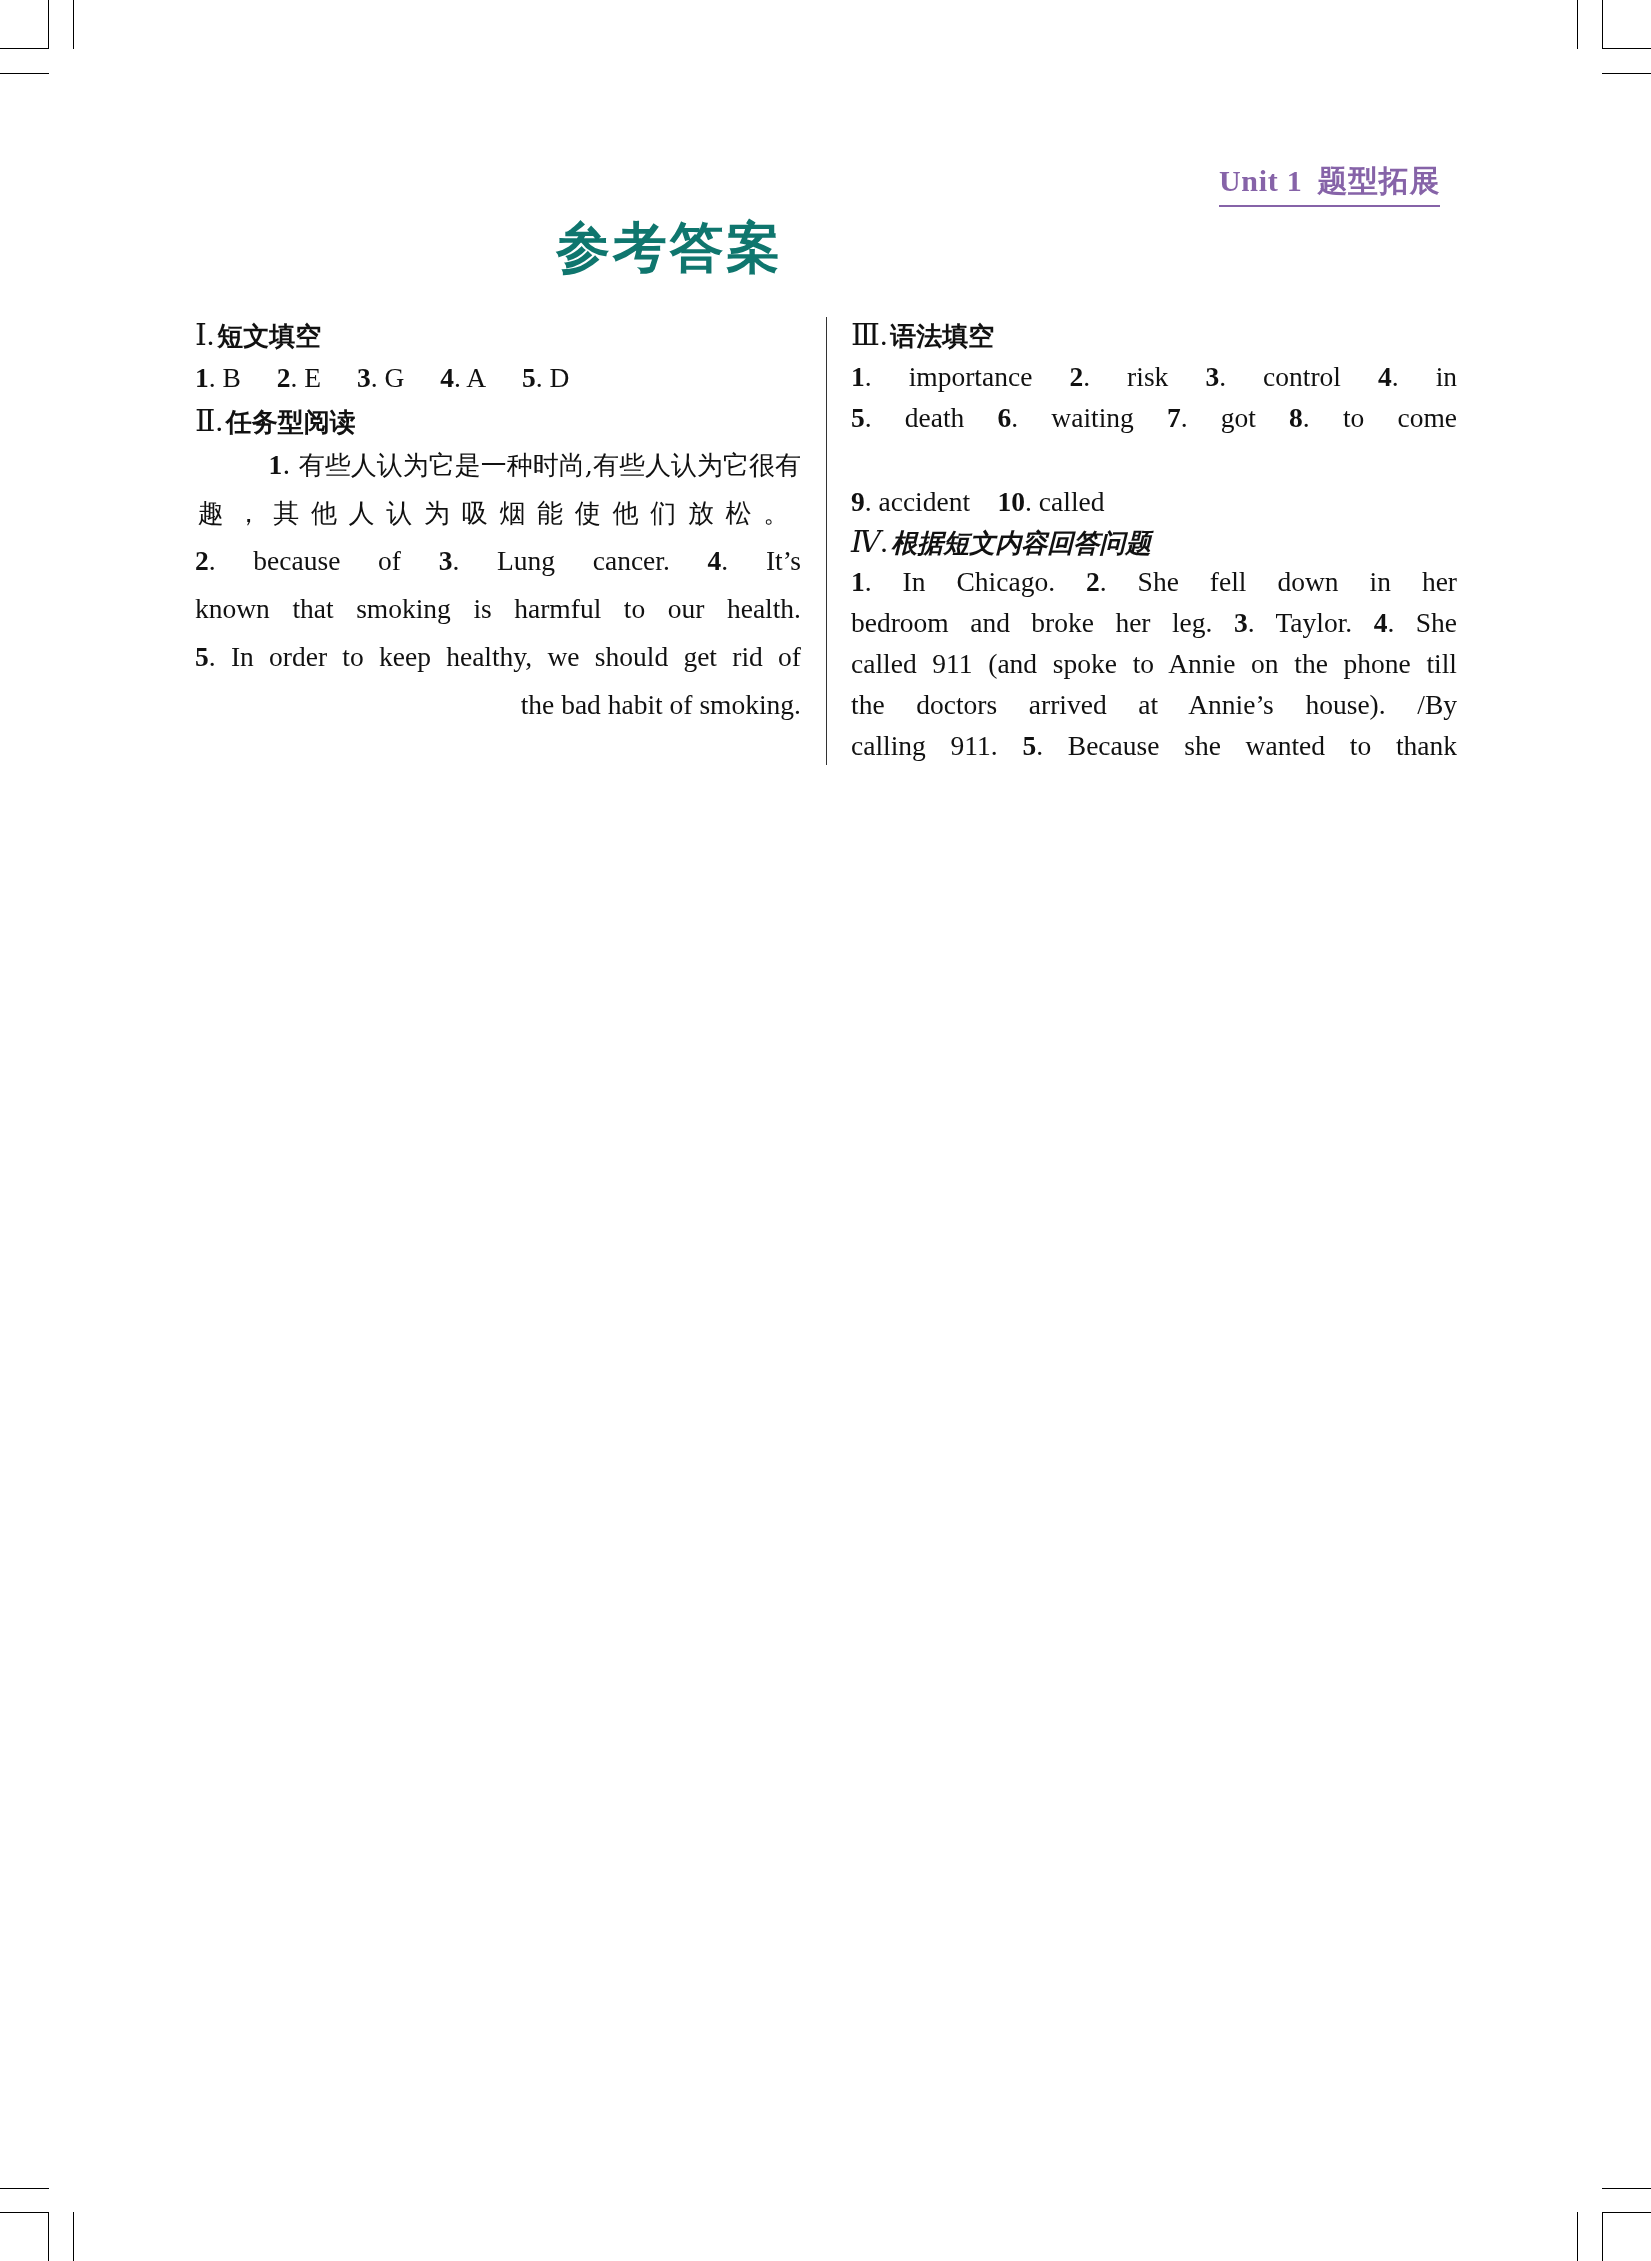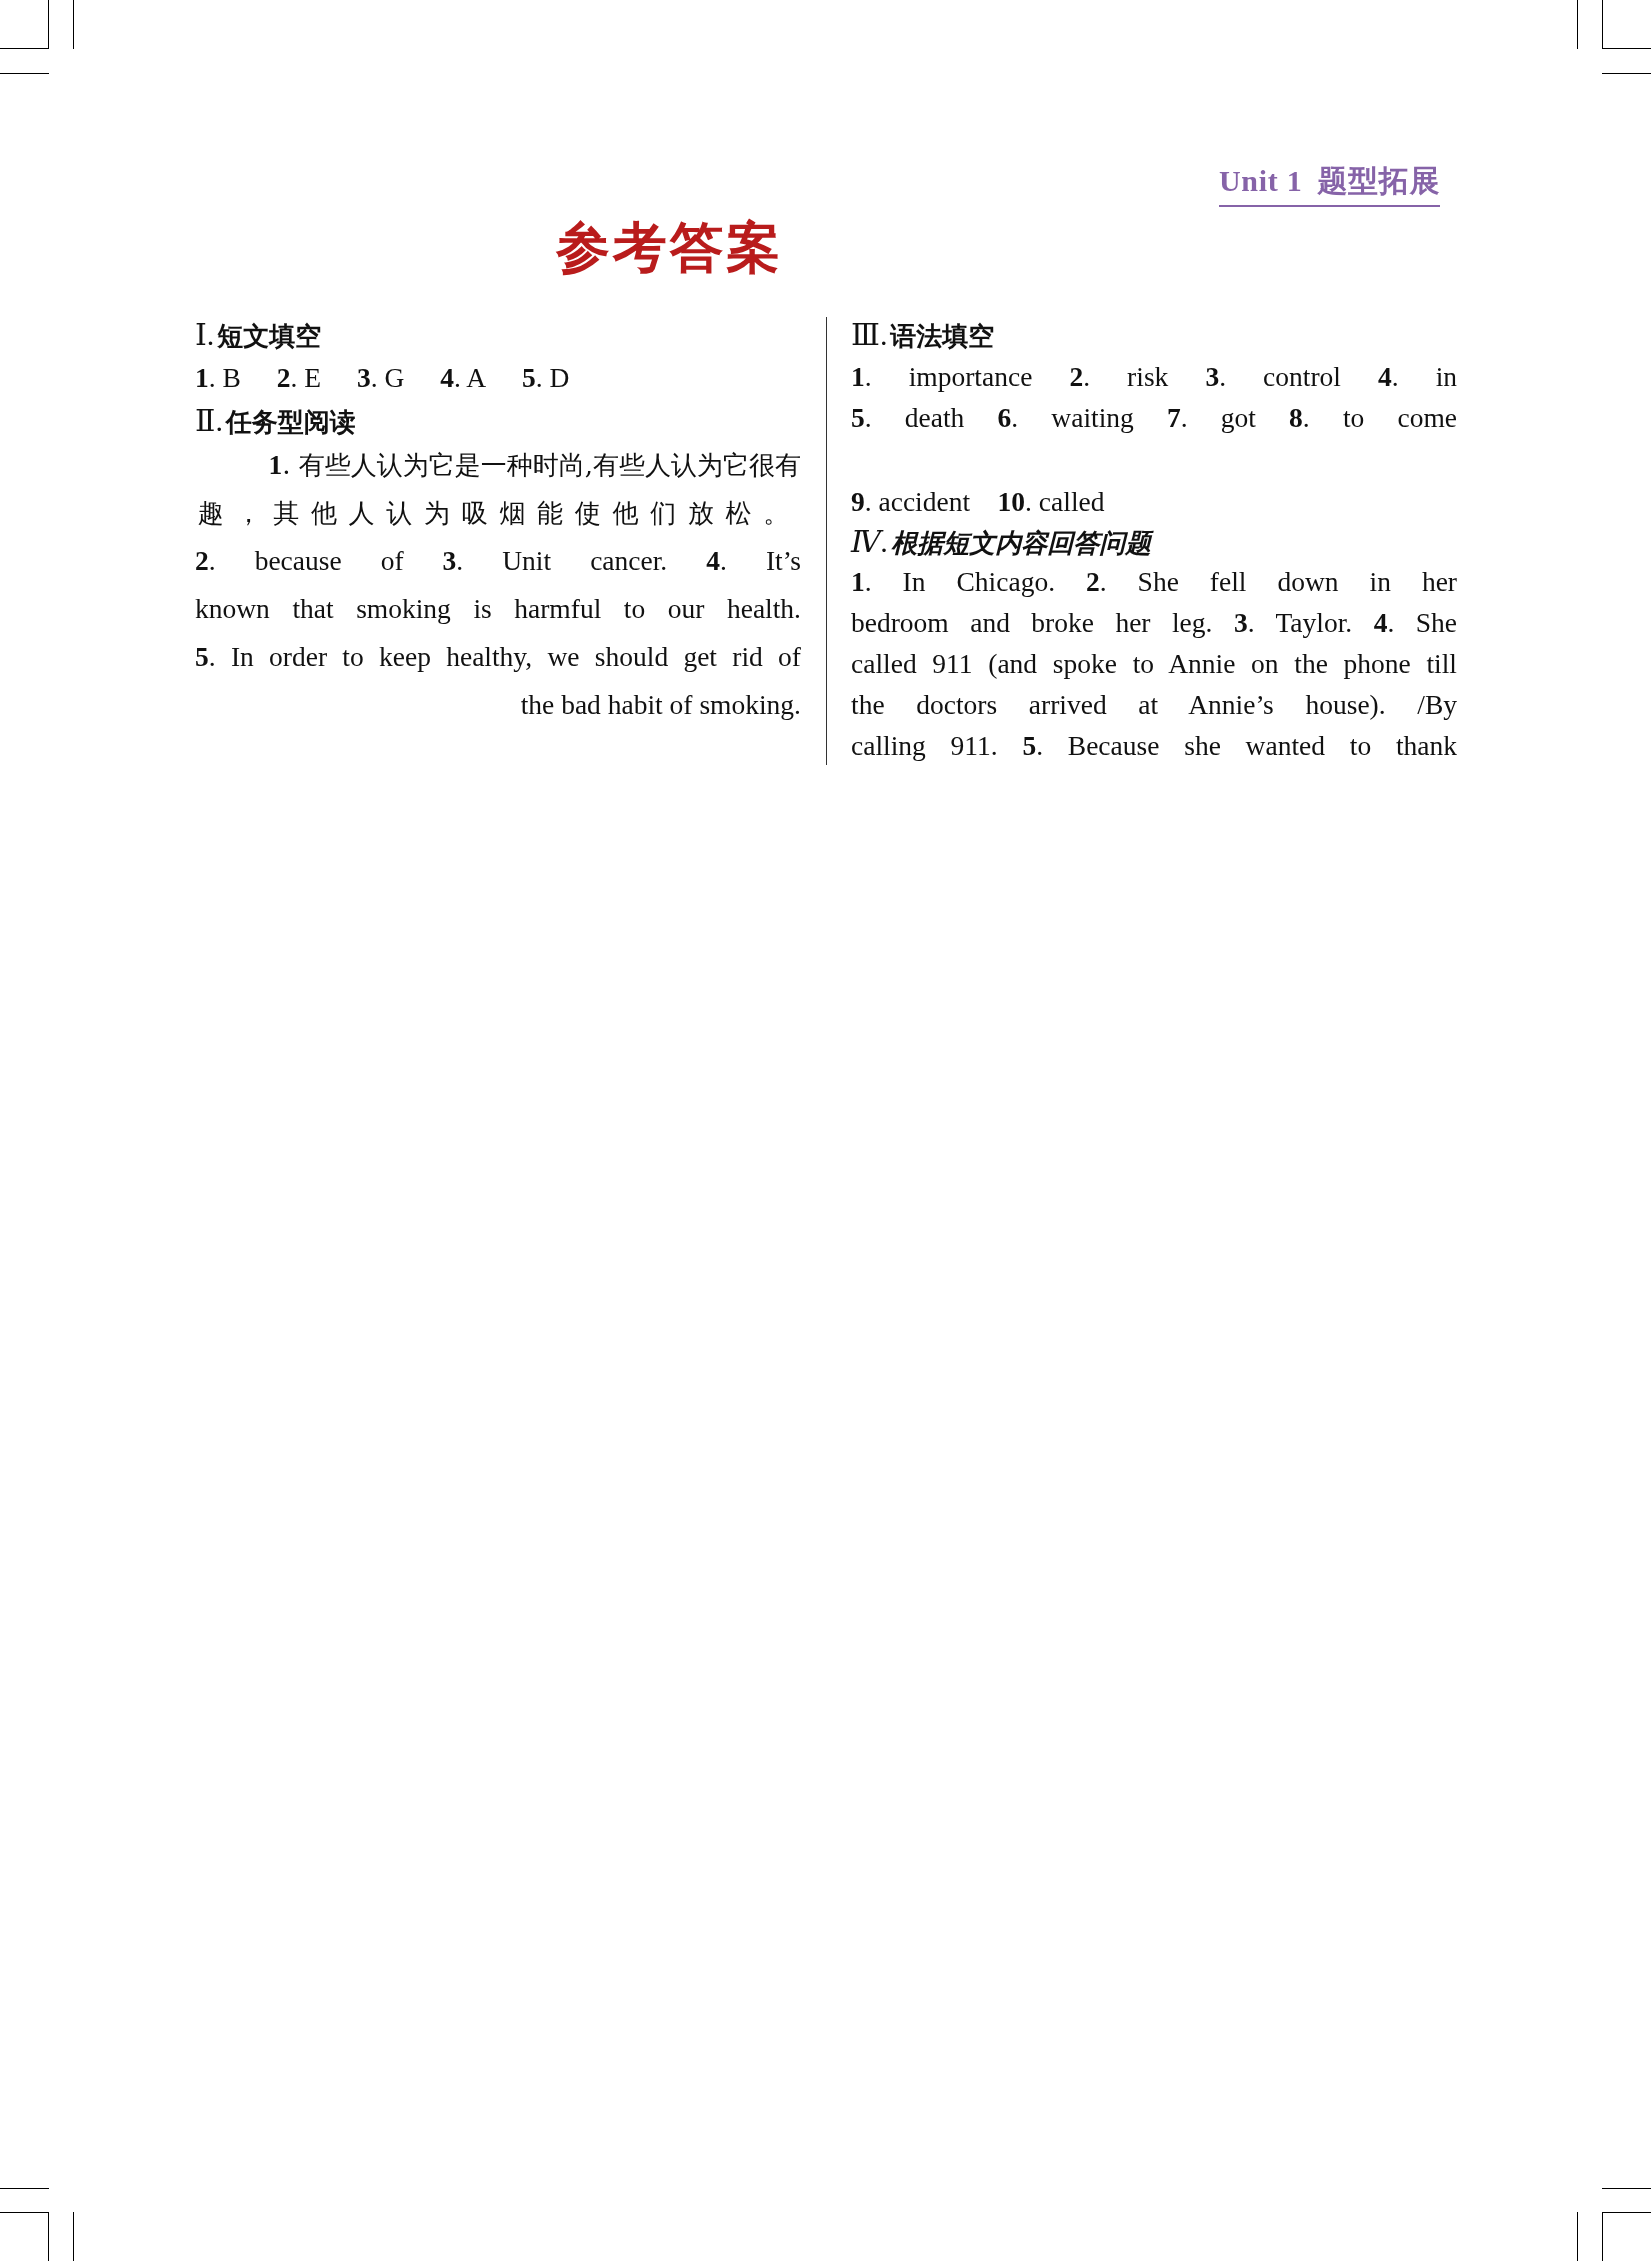--- a/index.html
+++ b/index.html
@@ -4,21 +4,21 @@
 <style>
   html, body { margin: 0; padding: 0; background: #ffffff; }
   body { width: 1651px; height: 2261px; position: relative; overflow: hidden; font-family: "Liberation Serif", "DejaVu Serif", serif; color: #111; }
   .crop { position: absolute; background: #000; }
   .crop.v { width: 1.4px; }
   .crop.h { height: 1.4px; }
 
   .unit-header { position: absolute; left: 1219px; top: 164px; font-family: "Liberation Serif", "DejaVu Serif", serif; font-weight: bold; font-size: 30px; color: #8663a8; border-bottom: 2.1px solid #8663a8; padding-bottom: 7px; line-height: 34px; white-space: nowrap; letter-spacing: 0.7px; }
   .unit-header .sep { display: inline-block; width: 15px; }
 
-  .page-title { position: absolute; left: 0; width: 1339px; top: 213px; text-align: center; font-family: "DejaVu Sans", "Liberation Sans", sans-serif; font-size: 54px; line-height: 69px; font-weight: bold; letter-spacing: 2.8px; color: #b91c1c; }
+  .page-title { position: absolute; left: 0; width: 1339px; top: 213px; text-align: center; font-family: "DejaVu Sans", "Liberation Sans", sans-serif; font-size: 54px; line-height: 69px; font-weight: bold; letter-spacing: 2.8px; color: #0f766e; }
 
   .col { position: absolute; top: 314px; font-size: 27.5px; line-height: 41px; }
   .col.left { left: 195px; width: 606px; }
   .col.right { left: 851px; width: 606px; }
   .divider { position: absolute; left: 826px; top: 317px; width: 1.4px; height: 448px; background: #333; }
 
   .sec-head { font-family: "DejaVu Sans", "Liberation Sans", sans-serif; font-weight: bold; font-size: 26px; line-height: 41px; height: 41px; white-space: nowrap; }
   .sec-head .num { font-family: "Liberation Serif", "DejaVu Serif", serif; font-weight: normal; font-size: 30px; margin-right: 2.8px; }
 
   .line { white-space: nowrap; height: 41px; line-height: 41px; }
@@ -75,21 +75,21 @@
   <div class="sec-head">
     <span class="num">Ⅱ.</span><span>任务型阅读</span>
   </div>
   <div class="line tall zh">
     <b class="n" style="font-family:'Liberation Serif',serif;font-size:27.5px;">1</b>. <span>有些人认为它是一种时尚,有些人认为它很有</span>
   </div>
   <div class="line tall zh zh-spread">趣，其他人认为吸烟能使他们放松。</div>
 
   <div class="line tall just">
     <b class="n">2</b>. <span>because of</span>
-    <b class="n">3</b>. <span>Unit cancer.</span>
+    <b class="n">3</b>. <span>Lung cancer.</span>
     <b class="n">4</b>. <span>It’s</span>
   </div>
   <div class="line tall just">known  that smoking is harmful to our health.</div>
   <div class="line tall just">
     <b class="n">5</b>. <span>In order to keep healthy, we should get rid of</span>
   </div>
   <div class="line tall">the bad habit of smoking.</div>
 </div>
 
 <div class="divider"></div>

